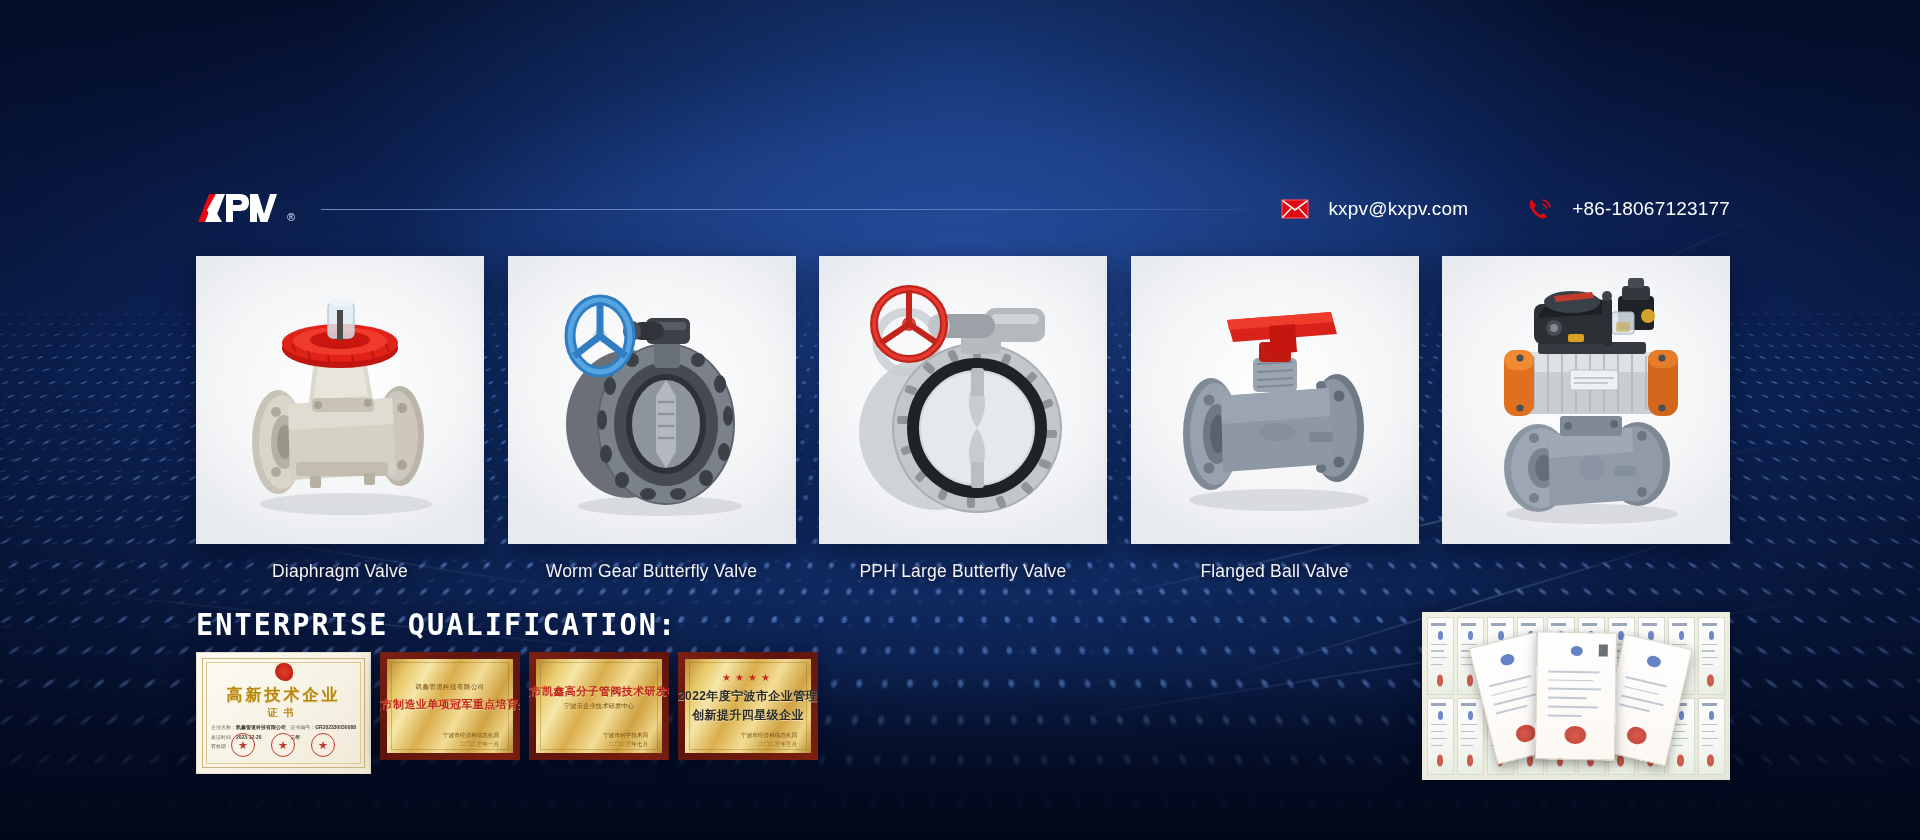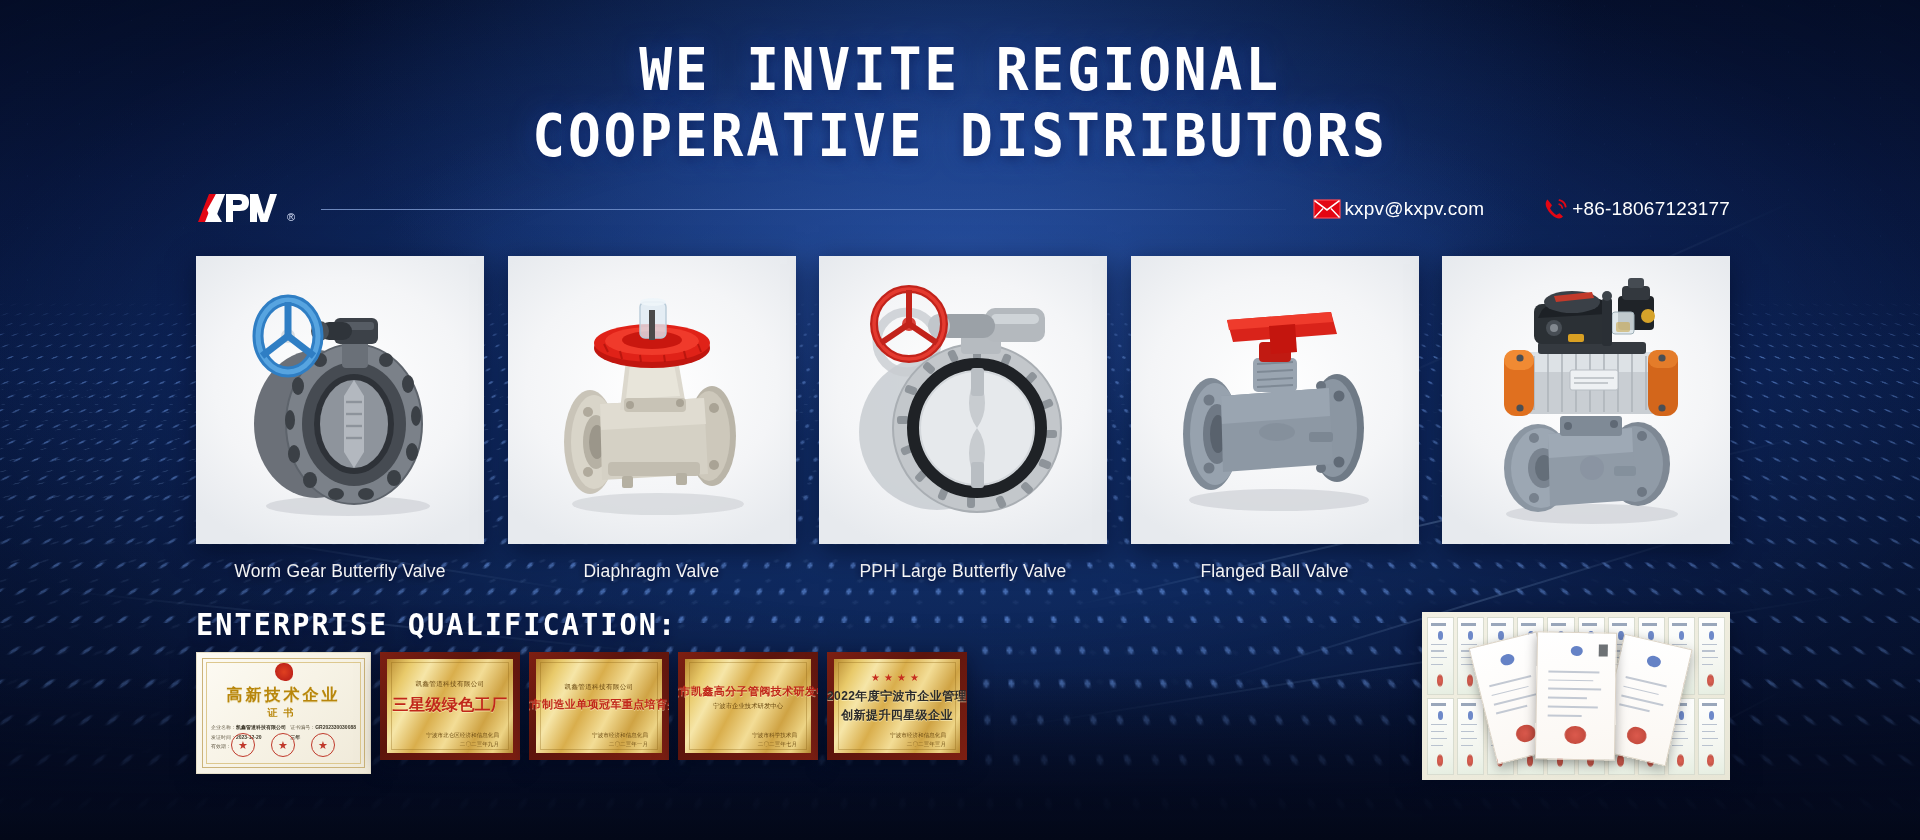--- a/index.html
+++ b/index.html
@@ -124,21 +124,21 @@
     text-shadow:0 1px 6px rgba(6,20,60,.8);
   }
   .rule{
     flex:1;height:1px;margin:0 26px 0 26px;
     background:linear-gradient(90deg, rgba(170,200,255,.62) 0%, rgba(170,200,255,.40) 70%, rgba(170,200,255,.05) 100%);
   }
   .contacts{display:flex;align-items:center;margin-right:190px;white-space:nowrap;}
   .contact{display:flex;align-items:center;}
   .contact + .contact{margin-left:56px;}
   .contact .ico{width:30px;height:26px;display:flex;align-items:center;justify-content:center;}
-  .contact .txt{color:#fff;font-size:19px;margin-left:2px;letter-spacing:.2px;}
+  .contact .txt{color:#fff;font-size:19px;margin-left:18px;letter-spacing:.2px;}
 
   
   .products{
     position:absolute;left:196px;right:190px;top:256px;z-index:6;
     display:flex;justify-content:space-between;
   }
   .pcard{width:288px;}
   .pframe{
     width:288px;height:288px;background:#fefefe;overflow:hidden;position:relative;
     box-shadow:0 8px 26px rgba(2,8,28,.55);
@@ -236,24 +236,20 @@
     <div class="streak s2"></div>
     <div class="streak s3"></div>
     <div class="streak s4"></div>
     <div class="streak s5"></div>
     <div class="streak s6"></div>
     <div class="streak s7"></div>
     <div class="vign"></div>
     <div class="floor-glow"></div>
   </div>
 
-  <div class="headline">
-    <span class="hl hl1">WE INVITE REGIONAL</span>
-    <span class="hl hl2">COOPERATIVE DISTRIBUTORS</span>
-  </div>
 
   <div class="brandrow">
 
     <div class="brand-left">
       <div class="logo-mark">
         <svg width="88" height="34" viewBox="0 0 88 34" aria-hidden="true">
           <polygon points="2,30 13,2 22,2 11,30" fill="#e30613"></polygon>
           <polygon points="9,30 20,2 29,2 18,30" fill="#ffffff"></polygon>
           <path d="M20 2 L29 2 L18 16.5 L26 30 L17 30 L11 18 Z" fill="#ffffff"></path>
           <path d="M30 2 L44 2 C50 2 53 5.5 53 10.5 C53 15.5 50 19 44 19 L37 19 L37 30 L30 30 Z
@@ -286,20 +282,75 @@
             <path d="M17.5 4.2 C20.8 5 23 7.4 23.6 10.6" fill="none" stroke="#e30613" stroke-width="1.9" stroke-linecap="round"></path>
             <path d="M17.2 8.2 C19 8.8 20 10 20.3 11.8" fill="none" stroke="#e30613" stroke-width="1.7" stroke-linecap="round"></path>
           </svg>
         </span>
         <span class="txt">+86-18067123177</span>
       </div>
     </div>
   </div>
 
   <div class="products">
+
+    <div class="pcard">
+      <div class="pframe">
+        <div class="stage"></div>
+        <svg width="288" height="288" viewBox="0 0 288 288" aria-hidden="true">
+          <ellipse cx="150" cy="248" rx="86" ry="11" fill="#d3d6da" opacity=".75"></ellipse>
+
+          <ellipse cx="82" cy="186" rx="26" ry="52" fill="#c9c4b8"></ellipse>
+          <ellipse cx="86" cy="186" rx="23" ry="47" fill="#d9d5c9"></ellipse>
+          <ellipse cx="88" cy="186" rx="13" ry="27" fill="#b6b1a4"></ellipse>
+          <ellipse cx="89" cy="186" rx="8" ry="17" fill="#9b968a"></ellipse>
+          <circle cx="80" cy="156" r="5" fill="#b0aa9c"></circle>
+            <circle cx="80" cy="216" r="5" fill="#b0aa9c"></circle>
+          <circle cx="97" cy="165" r="5" fill="#b8b2a4"></circle>
+            <circle cx="97" cy="207" r="5" fill="#b8b2a4"></circle>
+
+          <ellipse cx="204" cy="180" rx="24" ry="50" fill="#bab5a8"></ellipse>
+          <ellipse cx="201" cy="180" rx="21" ry="45" fill="#cdc8bb"></ellipse>
+          <circle cx="206" cy="152" r="5" fill="#a9a395"></circle>
+            <circle cx="206" cy="209" r="5" fill="#a9a395"></circle>
+
+          <path d="M92 148 L196 142 L200 218 L94 224 Z" fill="#d5d1c5"></path>
+          <path d="M92 148 L196 142 L198 168 L93 174 Z" fill="#e0dcd1"></path>
+          <rect x="100" y="206" width="92" height="14" rx="4" fill="#c2bdb0"></rect>
+
+          <path d="M118 104 Q144 84 170 104 L178 150 L112 154 Z" fill="#dcd8cd"></path>
+          <path d="M122 108 Q144 92 166 108 L172 140 L118 143 Z" fill="#e8e5da"></path>
+          <rect x="116" y="142" width="62" height="14" rx="4" fill="#c8c3b6"></rect>
+          <circle cx="122" cy="149" r="4" fill="#a8a294"></circle>
+            <circle cx="172" cy="147" r="4" fill="#a8a294"></circle>
+
+          <ellipse cx="144" cy="92" rx="58" ry="20" fill="#c1160f"></ellipse>
+          <ellipse cx="144" cy="87" rx="58" ry="19" fill="#e02218"></ellipse>
+          <ellipse cx="144" cy="85" rx="47" ry="14" fill="#f03a2b"></ellipse>
+          <ellipse cx="144" cy="84" rx="30" ry="9" fill="#c9170f"></ellipse>
+          <g stroke="#a81009" stroke-width="2" opacity=".65">
+            <line x1="96" y1="88" x2="100" y2="96"></line>
+              <line x1="112" y1="95" x2="114" y2="103"></line>
+            <line x1="132" y1="99" x2="133" y2="106"></line>
+              <line x1="156" y1="99" x2="157" y2="106"></line>
+            <line x1="176" y1="95" x2="178" y2="103"></line>
+              <line x1="190" y1="88" x2="193" y2="96"></line>
+          </g>
+
+          <rect x="132" y="46" width="26" height="36" rx="5" fill="#dfeaf2" opacity=".8"></rect>
+          <rect x="132" y="46" width="26" height="36" rx="5" fill="none" stroke="#b9cbd8" stroke-width="1.4"></rect>
+          <rect x="141" y="54" width="6" height="30" fill="#4a4a4a"></rect>
+          <ellipse cx="145" cy="46" rx="13" ry="4" fill="#eef5fa" opacity=".9"></ellipse>
+
+          <rect x="114" y="220" width="11" height="12" rx="2" fill="#b5b0a2"></rect>
+          <rect x="168" y="217" width="11" height="12" rx="2" fill="#b5b0a2"></rect>
+        </svg>
+      </div>
+      <div class="plabel">Diaphragm Valve</div>
+    </div>
 
     <div class="pcard">
       <div class="pframe">
         <div class="stage"></div>
         <svg width="288" height="288" viewBox="0 0 288 288" aria-hidden="true">
           <ellipse cx="152" cy="250" rx="82" ry="10" fill="#d2d5d9" opacity=".8"></ellipse>
 
           <ellipse cx="120" cy="168" rx="62" ry="74" fill="#6b7078"></ellipse>
 
           <ellipse cx="158" cy="168" rx="68" ry="80" fill="#7b8189"></ellipse>
@@ -343,75 +394,20 @@
           <ellipse cx="92" cy="80" rx="30" ry="36" fill="none" stroke="#57a4e0" stroke-width="5"></ellipse>
           <circle cx="92" cy="80" r="7" fill="#d8dde2"></circle>
           <g stroke="#2f7ec4" stroke-width="7">
             <line x1="92" y1="80" x2="92" y2="46"></line>
             <line x1="92" y1="80" x2="66" y2="100"></line>
             <line x1="92" y1="80" x2="118" y2="100"></line>
           </g>
         </svg>
       </div>
       <div class="plabel">Worm Gear Butterfly Valve</div>
-    </div>
-
-    <div class="pcard">
-      <div class="pframe">
-        <div class="stage"></div>
-        <svg width="288" height="288" viewBox="0 0 288 288" aria-hidden="true">
-          <ellipse cx="150" cy="248" rx="86" ry="11" fill="#d3d6da" opacity=".75"></ellipse>
-
-          <ellipse cx="82" cy="186" rx="26" ry="52" fill="#c9c4b8"></ellipse>
-          <ellipse cx="86" cy="186" rx="23" ry="47" fill="#d9d5c9"></ellipse>
-          <ellipse cx="88" cy="186" rx="13" ry="27" fill="#b6b1a4"></ellipse>
-          <ellipse cx="89" cy="186" rx="8" ry="17" fill="#9b968a"></ellipse>
-          <circle cx="80" cy="156" r="5" fill="#b0aa9c"></circle>
-            <circle cx="80" cy="216" r="5" fill="#b0aa9c"></circle>
-          <circle cx="97" cy="165" r="5" fill="#b8b2a4"></circle>
-            <circle cx="97" cy="207" r="5" fill="#b8b2a4"></circle>
-
-          <ellipse cx="204" cy="180" rx="24" ry="50" fill="#bab5a8"></ellipse>
-          <ellipse cx="201" cy="180" rx="21" ry="45" fill="#cdc8bb"></ellipse>
-          <circle cx="206" cy="152" r="5" fill="#a9a395"></circle>
-            <circle cx="206" cy="209" r="5" fill="#a9a395"></circle>
-
-          <path d="M92 148 L196 142 L200 218 L94 224 Z" fill="#d5d1c5"></path>
-          <path d="M92 148 L196 142 L198 168 L93 174 Z" fill="#e0dcd1"></path>
-          <rect x="100" y="206" width="92" height="14" rx="4" fill="#c2bdb0"></rect>
-
-          <path d="M118 104 Q144 84 170 104 L178 150 L112 154 Z" fill="#dcd8cd"></path>
-          <path d="M122 108 Q144 92 166 108 L172 140 L118 143 Z" fill="#e8e5da"></path>
-          <rect x="116" y="142" width="62" height="14" rx="4" fill="#c8c3b6"></rect>
-          <circle cx="122" cy="149" r="4" fill="#a8a294"></circle>
-            <circle cx="172" cy="147" r="4" fill="#a8a294"></circle>
-
-          <ellipse cx="144" cy="92" rx="58" ry="20" fill="#c1160f"></ellipse>
-          <ellipse cx="144" cy="87" rx="58" ry="19" fill="#e02218"></ellipse>
-          <ellipse cx="144" cy="85" rx="47" ry="14" fill="#f03a2b"></ellipse>
-          <ellipse cx="144" cy="84" rx="30" ry="9" fill="#c9170f"></ellipse>
-          <g stroke="#a81009" stroke-width="2" opacity=".65">
-            <line x1="96" y1="88" x2="100" y2="96"></line>
-              <line x1="112" y1="95" x2="114" y2="103"></line>
-            <line x1="132" y1="99" x2="133" y2="106"></line>
-              <line x1="156" y1="99" x2="157" y2="106"></line>
-            <line x1="176" y1="95" x2="178" y2="103"></line>
-              <line x1="190" y1="88" x2="193" y2="96"></line>
-          </g>
-
-          <rect x="132" y="46" width="26" height="36" rx="5" fill="#dfeaf2" opacity=".8"></rect>
-          <rect x="132" y="46" width="26" height="36" rx="5" fill="none" stroke="#b9cbd8" stroke-width="1.4"></rect>
-          <rect x="141" y="54" width="6" height="30" fill="#4a4a4a"></rect>
-          <ellipse cx="145" cy="46" rx="13" ry="4" fill="#eef5fa" opacity=".9"></ellipse>
-
-          <rect x="114" y="220" width="11" height="12" rx="2" fill="#b5b0a2"></rect>
-          <rect x="168" y="217" width="11" height="12" rx="2" fill="#b5b0a2"></rect>
-        </svg>
-      </div>
-      <div class="plabel">Diaphragm Valve</div>
     </div>
 
     <div class="pcard">
       <div class="pframe">
         <div class="stage"></div>
         <svg width="288" height="288" viewBox="0 0 288 288" aria-hidden="true">
 
           <ellipse cx="118" cy="176" rx="78" ry="78" fill="#c8ccd1" opacity=".85"></ellipse>
           <ellipse cx="88" cy="86" rx="30" ry="30" fill="none" stroke="#c8ccd1" stroke-width="9" opacity=".8"></ellipse>
 
@@ -615,32 +611,20 @@
       </div>
       <div style="position:absolute;left:34px;bottom:16px;width:24px;height:24px;border-radius:50%;
                   border:1.6px solid #c0392b;color:#c0392b;font-size:11px;display:flex;align-items:center;justify-content:center;">★</div>
       <div style="position:absolute;left:74px;bottom:16px;width:24px;height:24px;border-radius:50%;
                   border:1.6px solid #c0392b;color:#c0392b;font-size:11px;display:flex;align-items:center;justify-content:center;">★</div>
       <div style="position:absolute;left:114px;bottom:16px;width:24px;height:24px;border-radius:50%;
                   border:1.6px solid #c0392b;color:#c0392b;font-size:11px;display:flex;align-items:center;justify-content:center;">★</div>
     </div>
 
 
-    <div class="plaque">
-      <div class="gold">
-        <div class="pl-body">
-          <div class="pl-org">凯鑫管道科技有限公司</div>
-          <div class="pl-main pl-main-1" style="color: rgb(193, 39, 26); font-size: 16px;">三星级绿色工厂</div>
-        </div>
-        <div class="pl-footwrap">
-          <div class="pl-foot">宁波市北仑区经济和信息化局</div>
-          <div class="pl-foot">二〇二三年九月</div>
-        </div>
-      </div>
-    </div>
 
     <div class="plaque">
       <div class="gold">
         <div class="pl-body">
           <div class="pl-org">凯鑫管道科技有限公司</div>
           <div class="pl-main pl-main-2" style="color: rgb(193, 39, 26); font-size: 11px;">宁波市制造业单项冠军重点培育企业</div>
         </div>
         <div class="pl-footwrap">
           <div class="pl-foot">宁波市经济和信息化局</div>
           <div class="pl-foot">二〇二三年一月</div>

